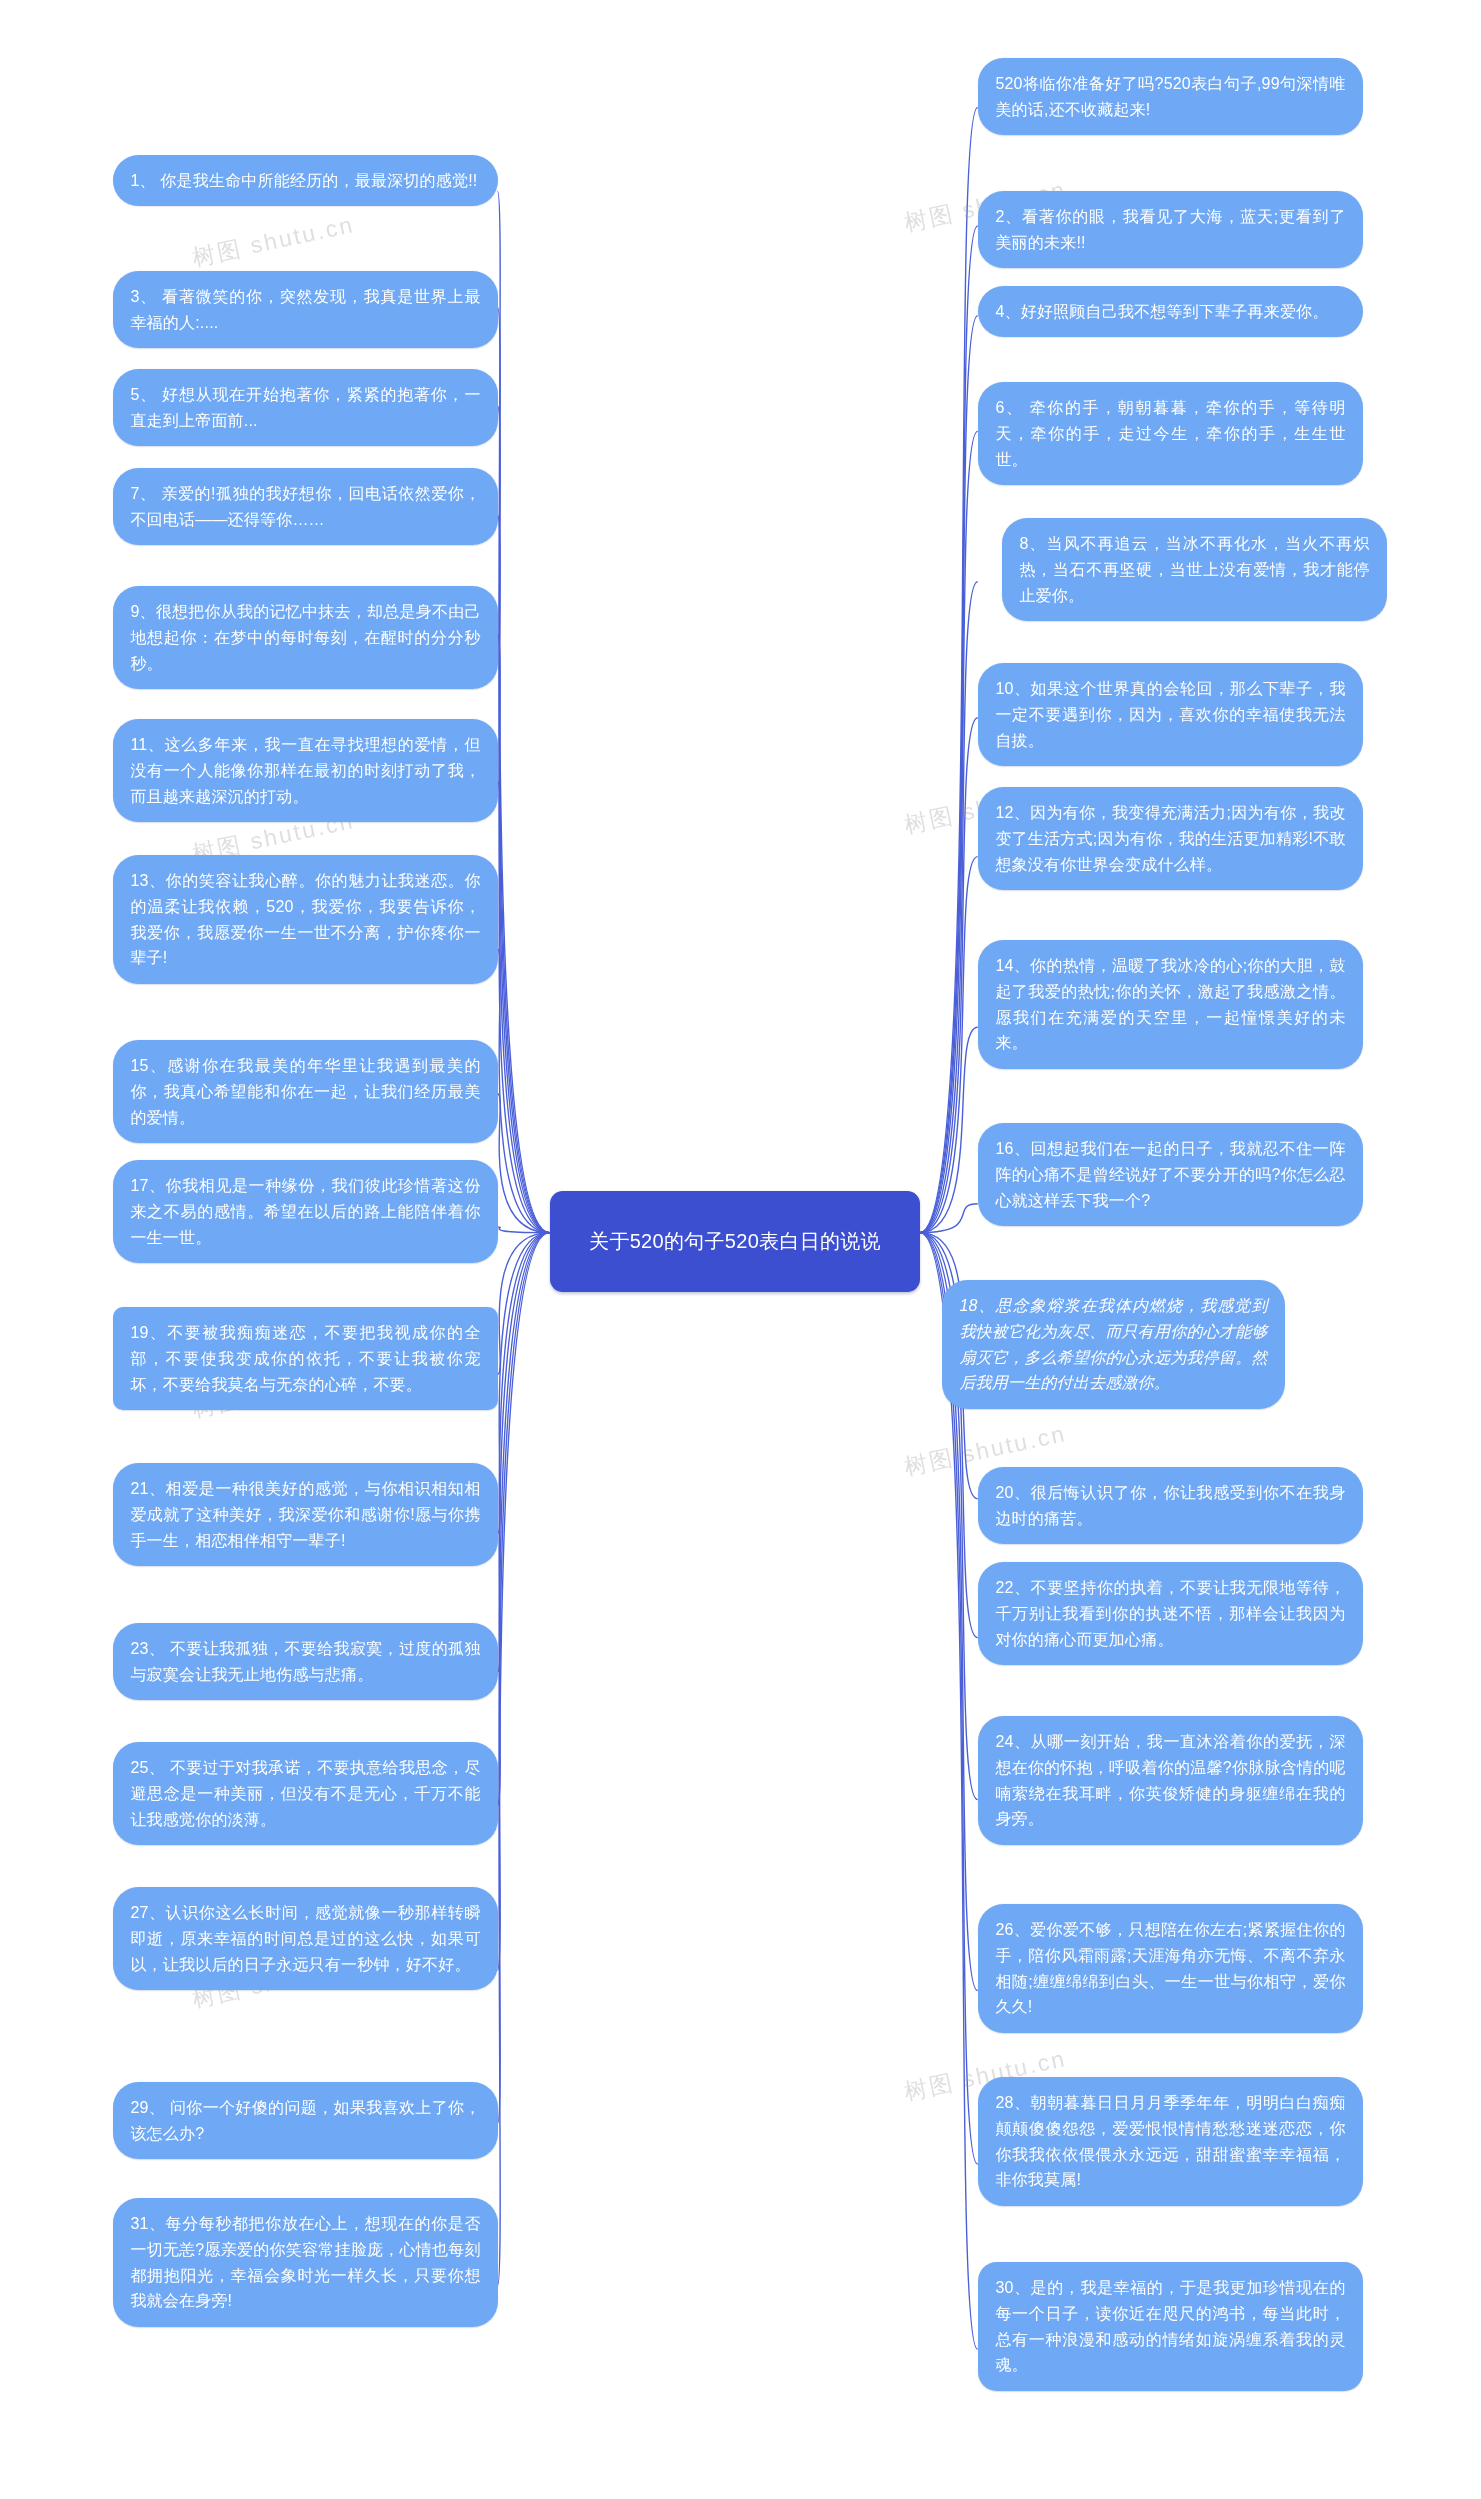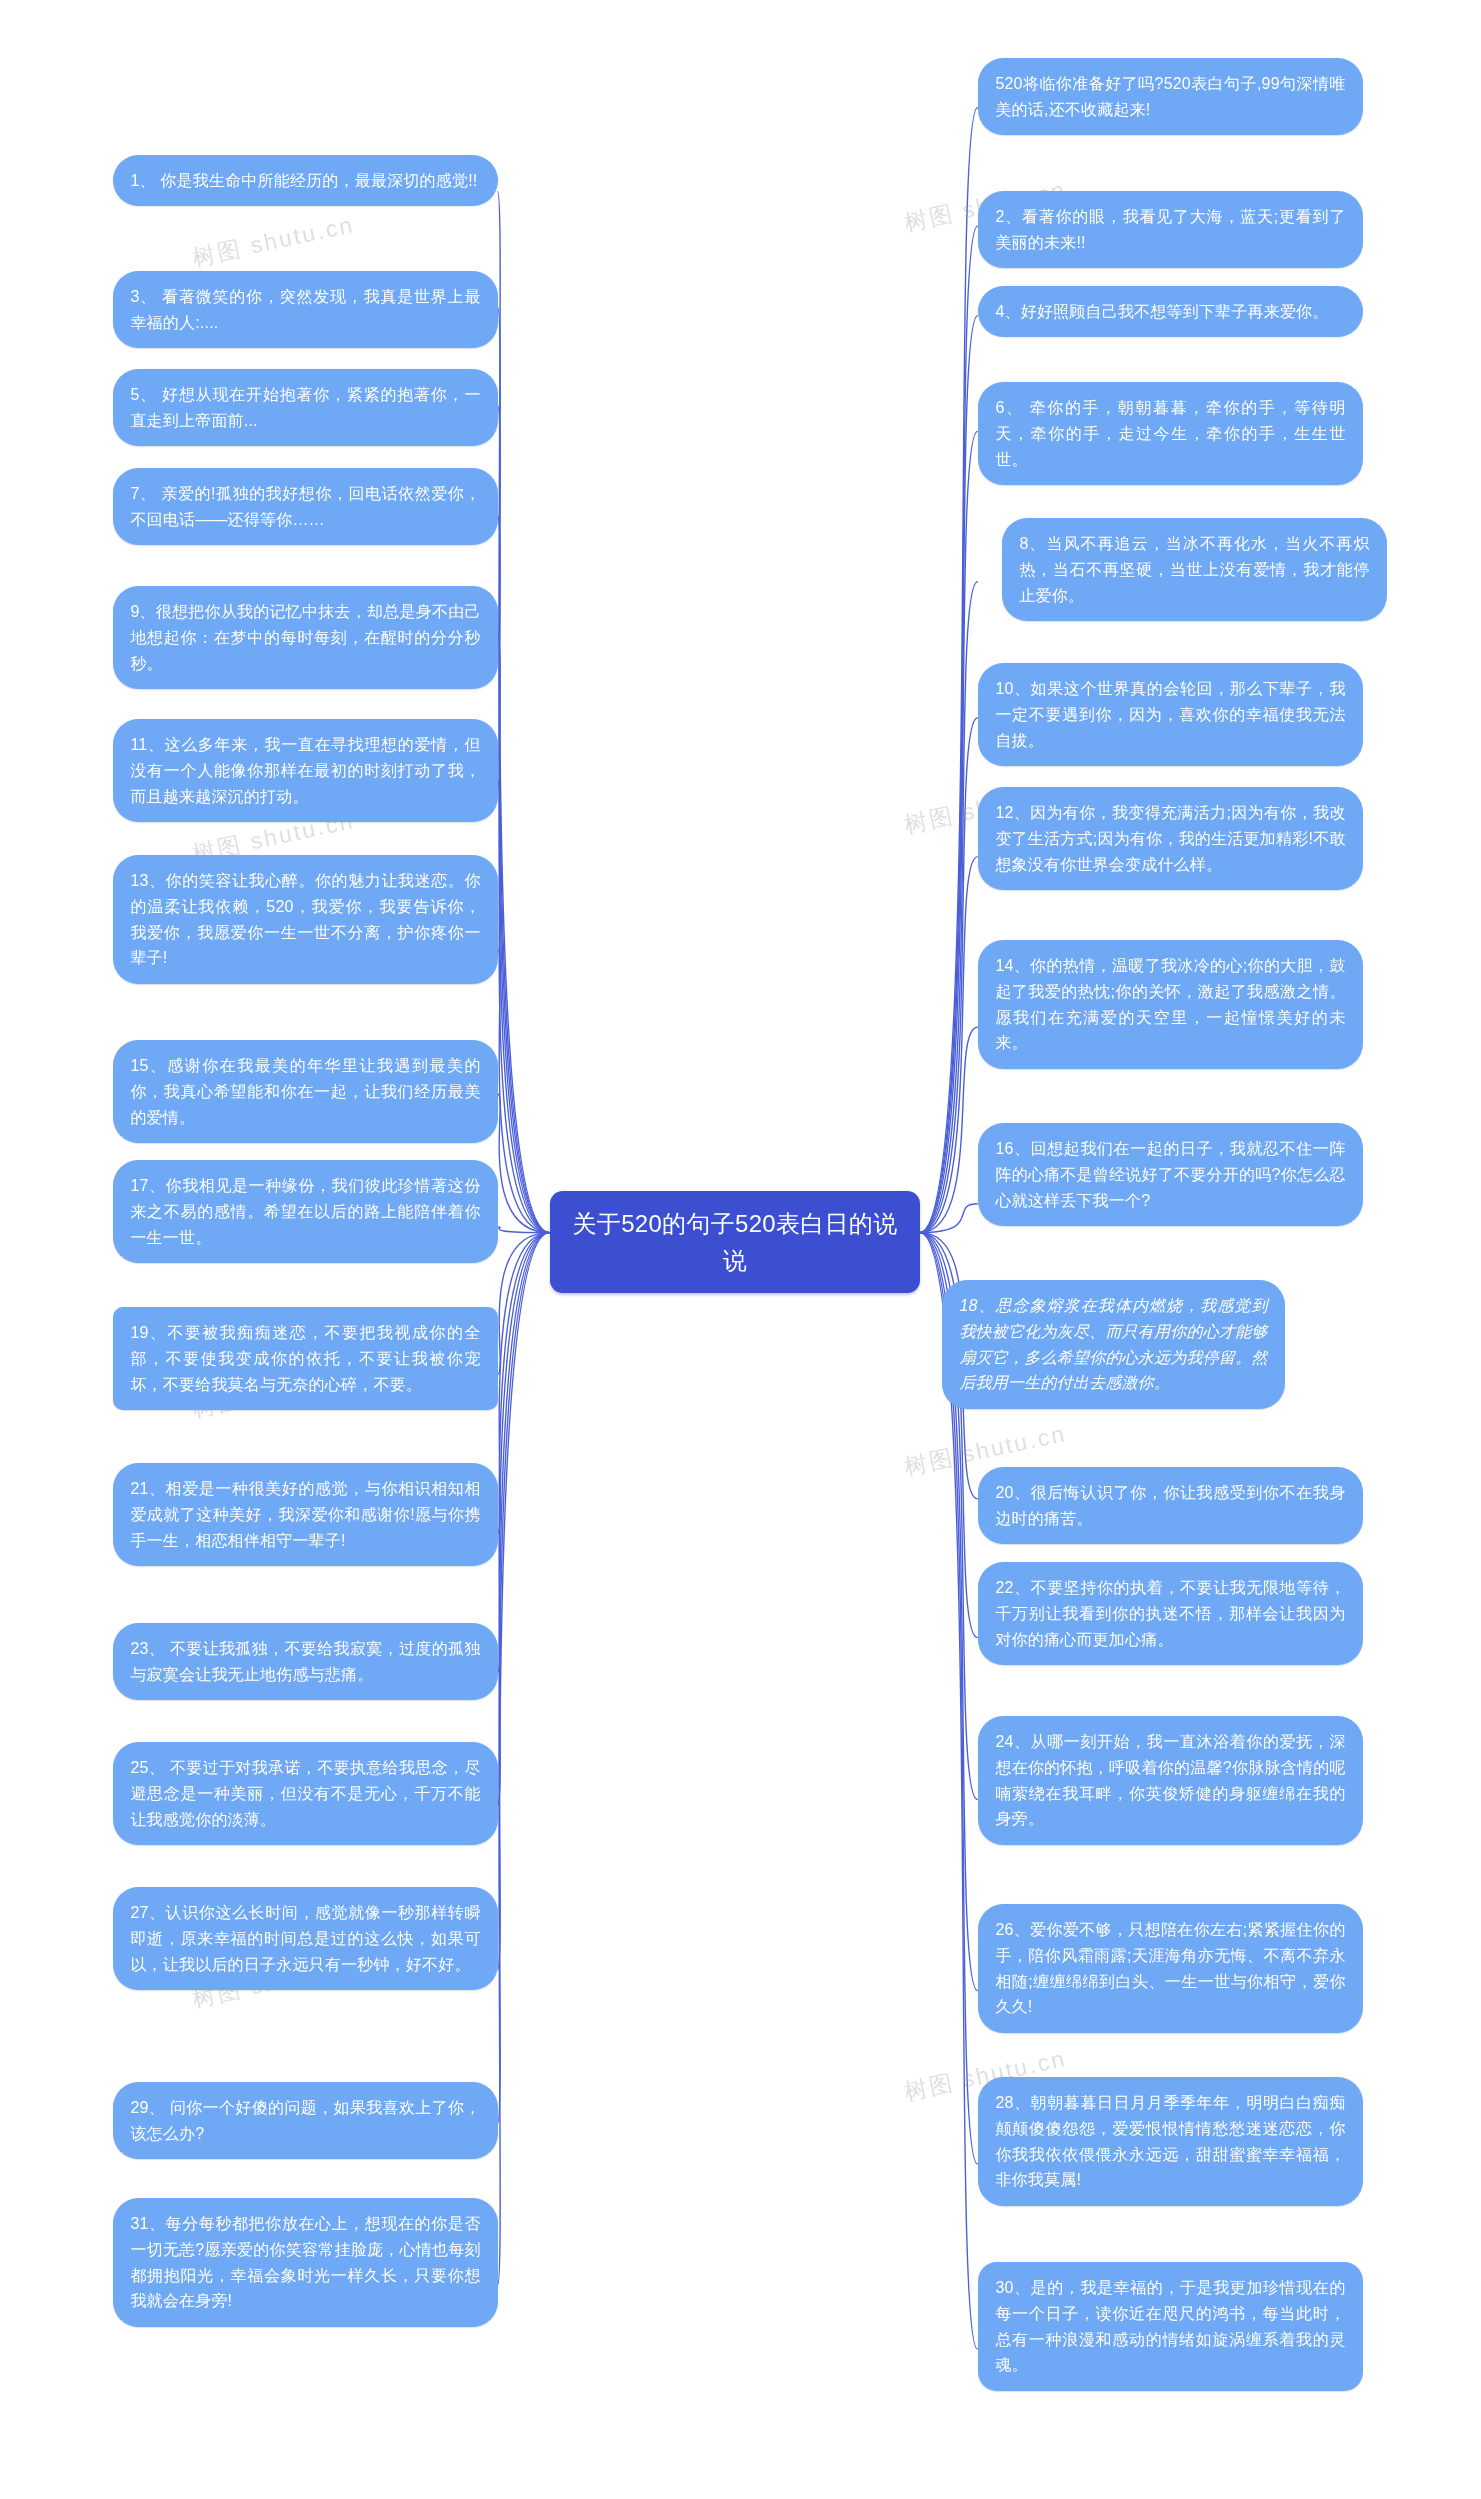--- a/index.html
+++ b/index.html
@@ -36,24 +36,24 @@
     text-align: justify;
     text-justify: inter-ideograph;
     box-shadow: 0 0.6px 1.2px rgba(40,70,140,0.18);
   }
   .node.left { text-align: justify; }
   .root {
     position: absolute;
     background: #3b4fd0;
     color: #ffffff;
     border-radius: 12.7px;
-    font-size: 24px;
+    font-size: 20px;
     line-height: 1.55;
     text-align: center;
-    padding: 14px 15px;
+    padding: 35px 15px;
     letter-spacing: 0.3px;
     box-shadow: 0 1.2px 2.9px rgba(30,40,120,0.25);
   }
   .wm {
     position: absolute;
     color: rgba(150,150,160,0.30);
     font-size: 23px;
     letter-spacing: 2.3px;
     transform: rotate(-12deg);
     white-space: nowrap;

